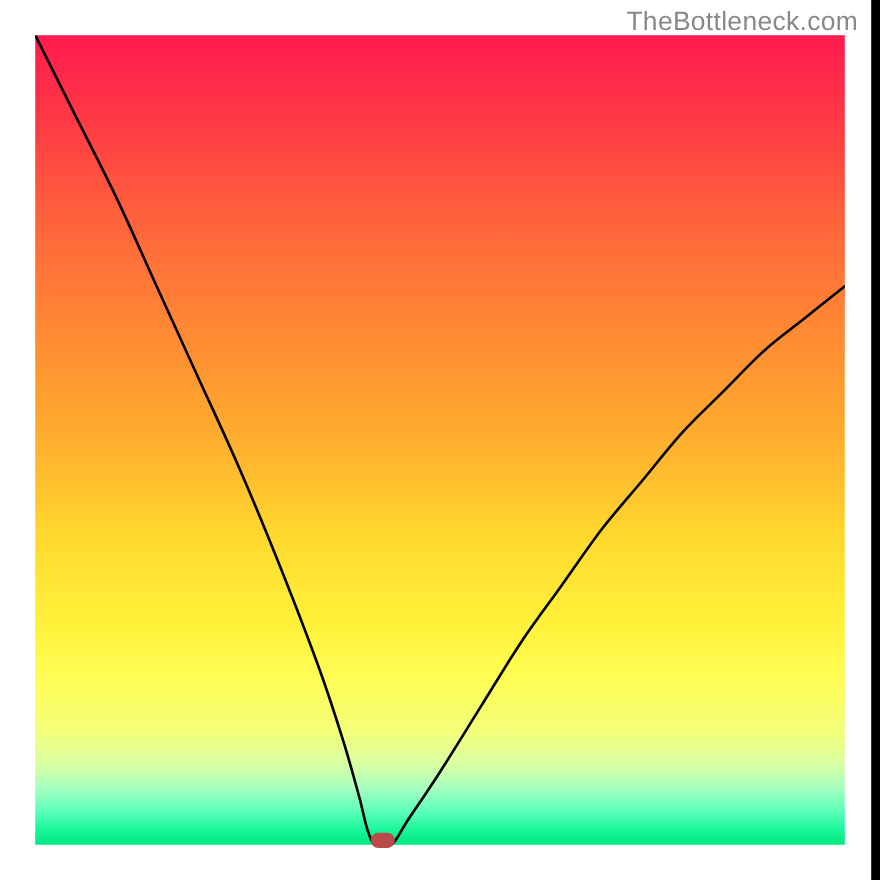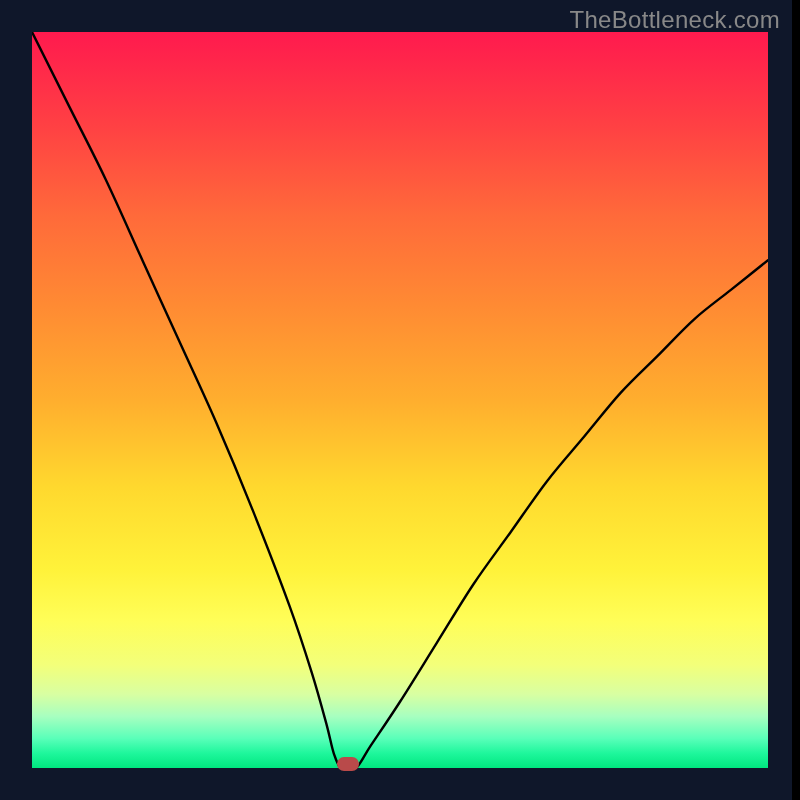--- a/index.html
+++ b/index.html
@@ -10,21 +10,21 @@
     background: #000;
     overflow: hidden;
     font-family: Arial, Helvetica, sans-serif;
   }
   .frame {
     position: absolute;
     top: 0;
     left: 0;
     width: 792px;
     height: 800px;
-    background: #0f172a;
+    background: #ffffff;
   }
   .plot-area {
     position: absolute;
     top: 32px;
     left: 32px;
     width: 736px;
     height: 736px;
     background: linear-gradient(to bottom,
       #ff1a4e 0%,
       #ff3e44 12%,

